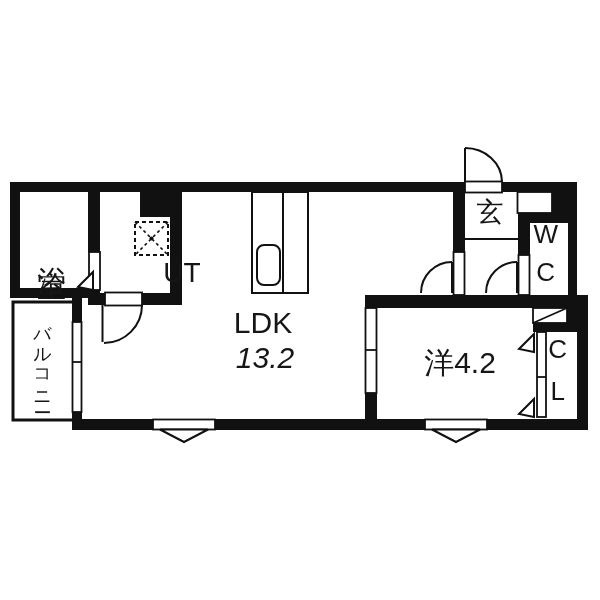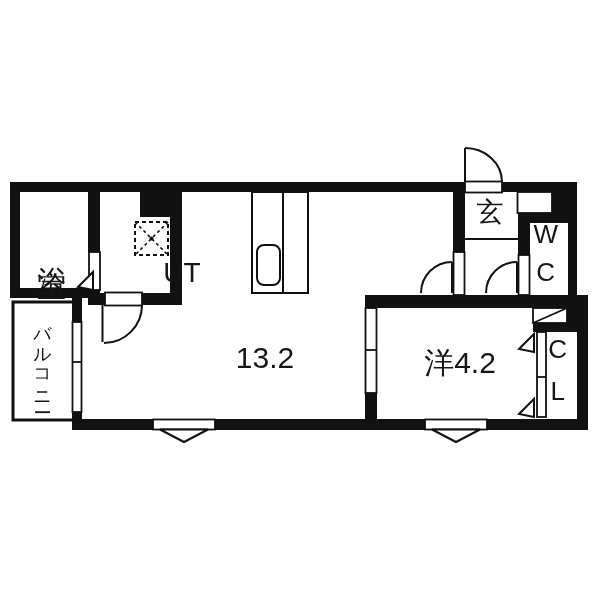--- a/index.html
+++ b/index.html
@@ -113,21 +113,22 @@
       <circle cx="151.5" cy="238.5" r="2" fill="#111111"></circle>
     </g>
 
     <line x1="463" y1="239" x2="518" y2="239" stroke="#111111" stroke-width="2"></line>
   </svg>
 
   <div class="lbl vert lbl-bath" style="left:52px;top:247px;">浴室</div>
 
   <div class="lbl lbl-ut" style="left:135px;top:273px;margin-left:47px;">UT</div>
 
-  <div class="lbl lbl-ldksize" style="left:265px;top:358px;">13.2</div>
+  <div class="lbl lbl-ldk" style="left:263px;top:323px;">LDK</div>
+  <div class="lbl lbl-ldksize" style="left:265px;top:358px;font-style:italic;">13.2</div>
 
   <div class="lbl lbl-gen" style="left:490px;top:212px;">玄</div>
 
   <div class="lbl vert lbl-wc" style="left:545px;top:257px;">WC</div>
 
   <div class="lbl lbl-yo" style="left:460px;top:363px;text-align:right;">洋4.2</div>
 
   <div class="lbl vert lbl-cl" style="left:557px;top:376px;">CL</div>
 
   <div class="lbl vert lbl-balc" style="left:42px;top:359px;">バルコニー</div>

